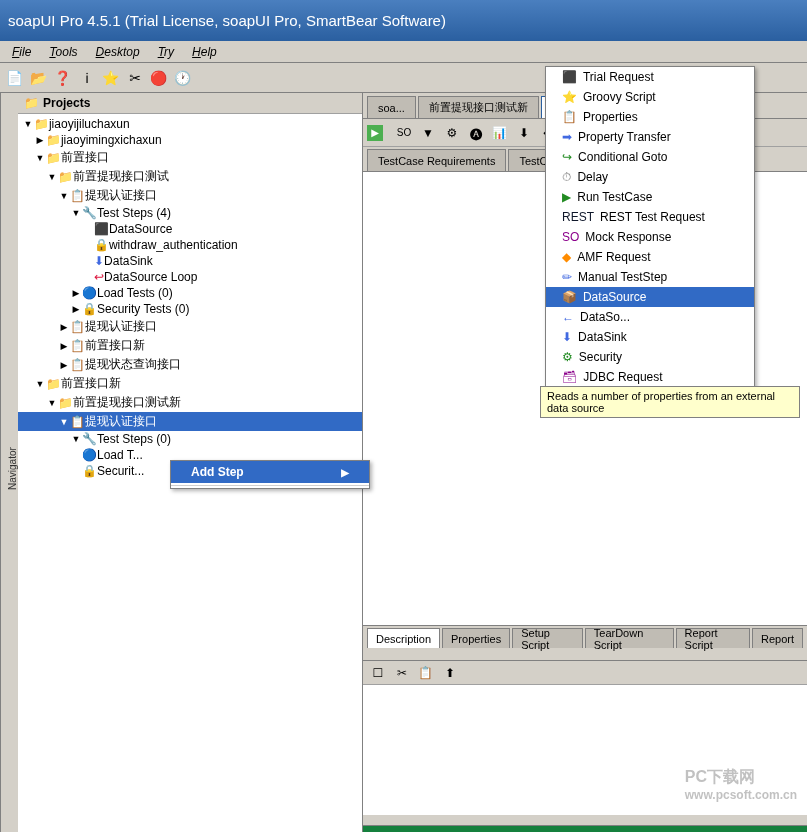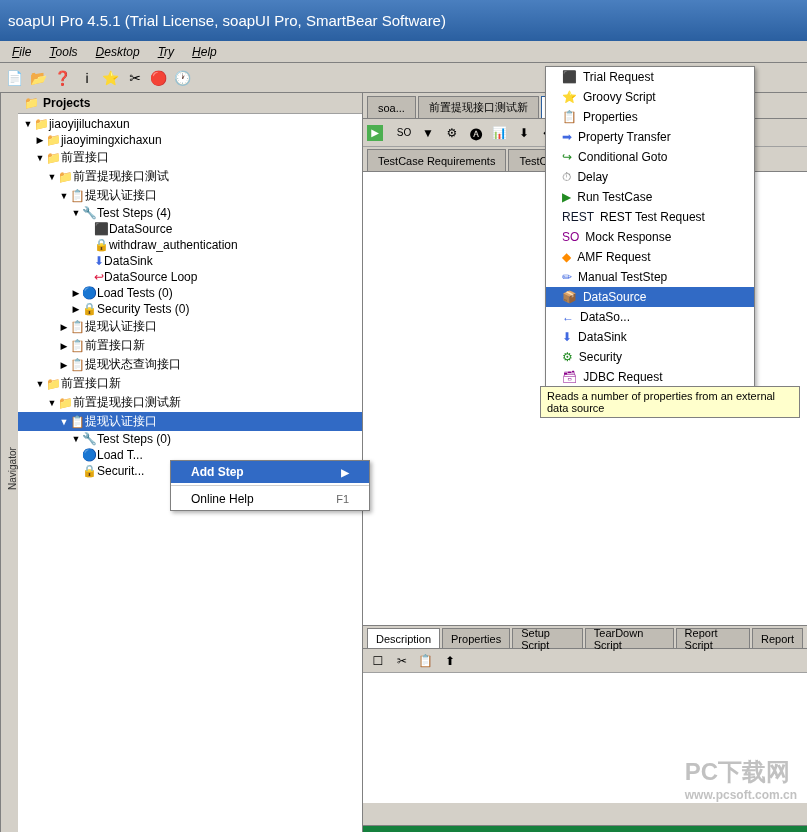--- a/index.html
+++ b/index.html
@@ -214,21 +214,21 @@
     #bottom-section {
       height: 200px;
       background: #d4d0c8;
       border-top: 1px solid #808080;
     }
 
     #bottom-tabs {
       display: flex;
       background: #d4d0c8;
       border-bottom: 1px solid #808080;
-      padding: 2px 4px 0;
+      padding: 2px 4px 12px;
       gap: 2px;
     }
 
     .bottom-tab {
       padding: 2px 8px;
       background: #c0bcb4;
       border: 1px solid #808080;
       border-bottom: none;
       cursor: pointer;
       font-size: 11px;
@@ -619,24 +619,20 @@
 
   </div>
 </div>
 
 <div id="context-menu">
   <div class="ctx-item" style="background:#316ac5; color:white; font-weight:bold;">
     <span>Add Step</span>
     <span class="ctx-item-arrow">▶</span>
   </div>
   <div class="ctx-separator"></div>
-  <div class="ctx-item">
-    <span>Online Help</span>
-    <span style="color:#666; font-size:11px;">F1</span>
-  </div>
 </div>
 
 <div id="add-step-submenu">
   <div class="submenu-item">
     <span style="color:#4169E1;">⬛</span>
     <span>Trial Request</span>
   </div>
   <div class="submenu-item">
     <span style="color:#FFD700;">⭐</span>
     <span>Groovy Script</span>
@@ -701,15 +697,15 @@
     <span style="color:#DC143C;">✔</span>
     <span>Assertion TestStep</span>
   </div>
 </div>
 
 <div id="tooltip">
   <span>Reads a number of properties from an external data source</span>
 </div>
 
 <div id="watermark">
-  <div style="font-size:24px;">PC下载网</div>
+  <div style="font-size:16px;">PC下载网</div>
   <div style="font-size:12px;">www.pcsoft.com.cn</div>
 </div>
 
 </body></html>

